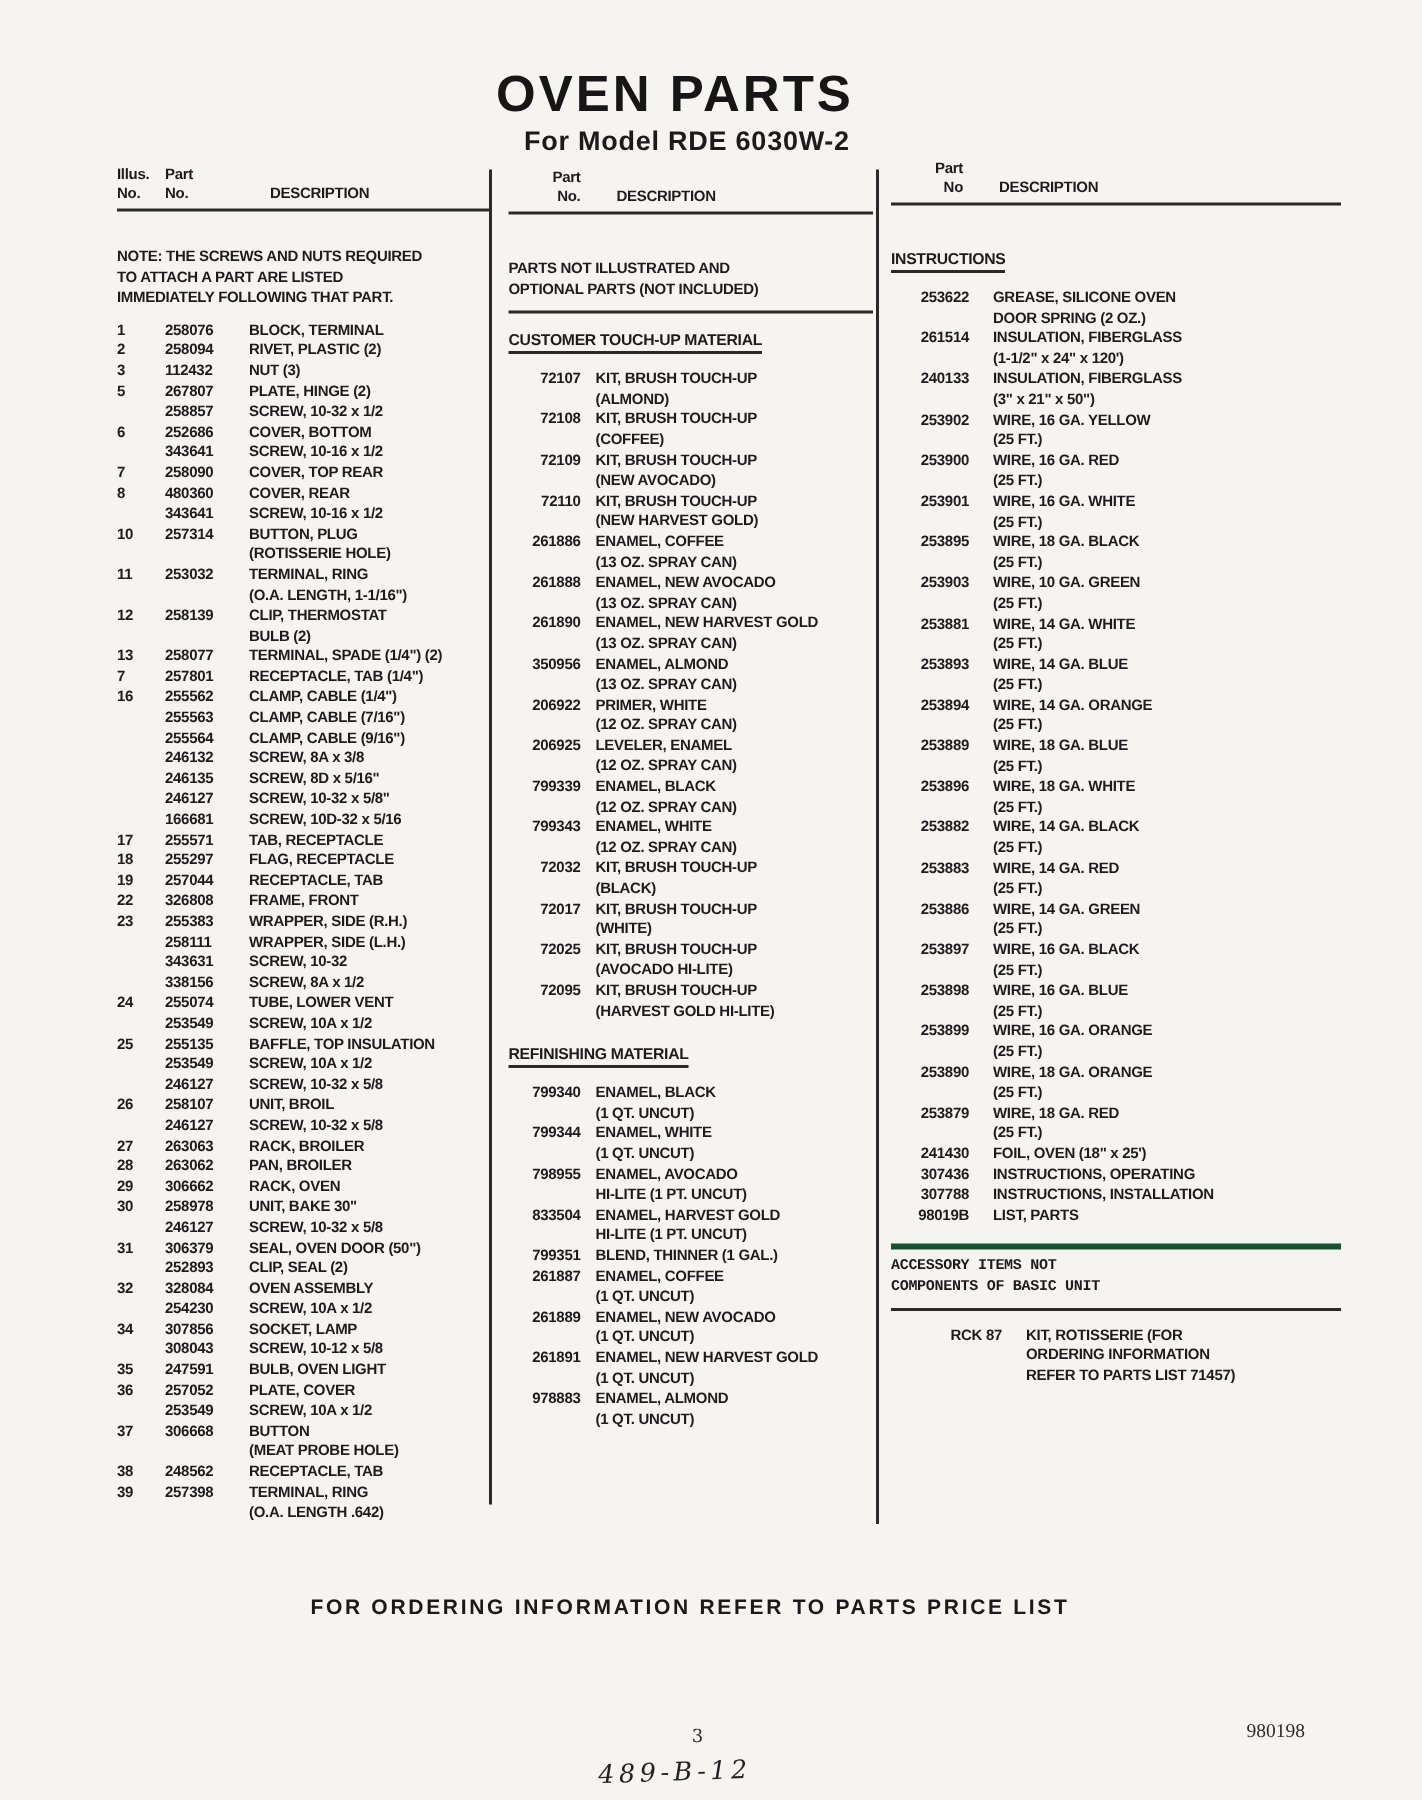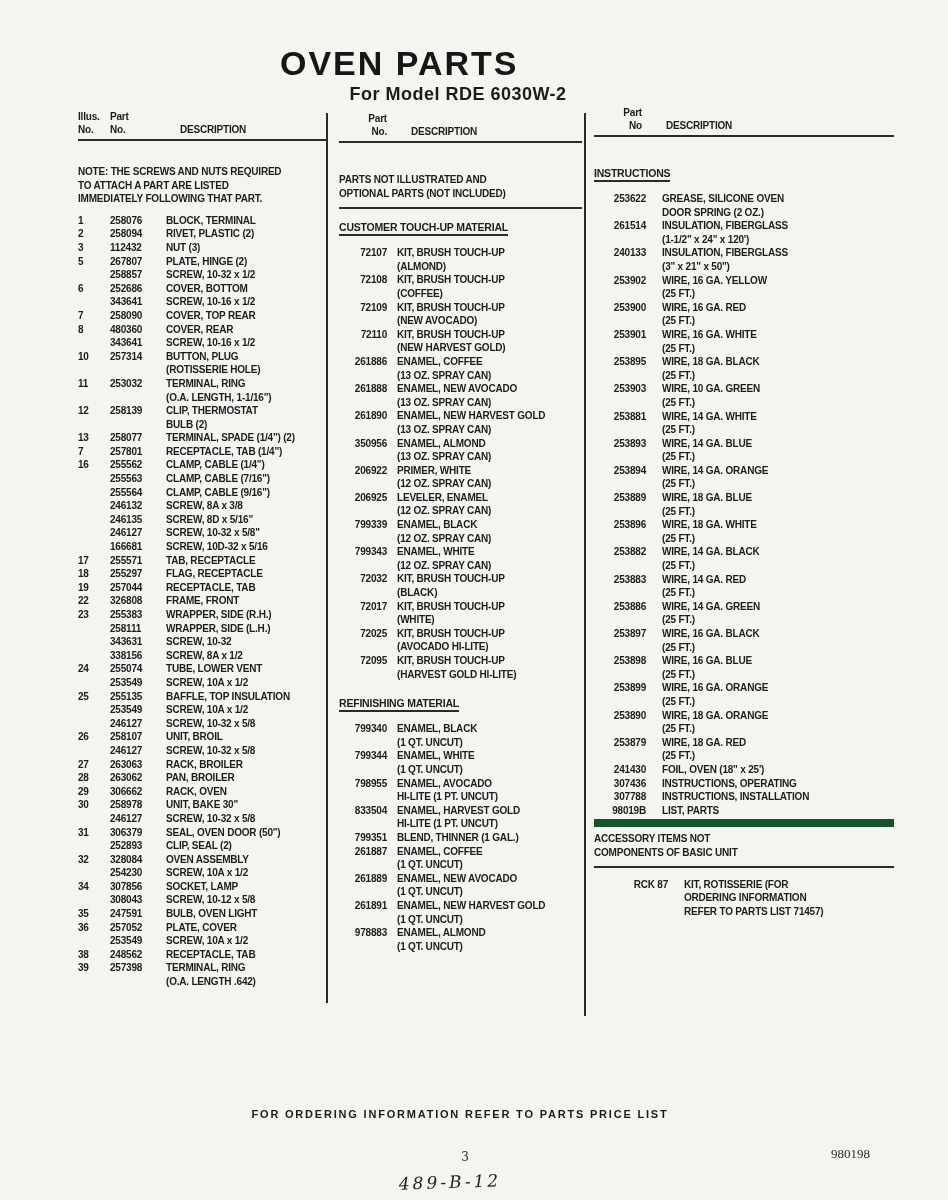--- a/index.html
+++ b/index.html
@@ -6,21 +6,21 @@
   body{
     width:948px;height:1200px;position:relative;
     background:#f5f4f0;
     font-family:"Liberation Sans", sans-serif;
     color:#1c1c1c;
     overflow:hidden;
   }
   .abs{position:absolute;}
   
   .title{
-    left:280px;top:44px;width:340px;text-align:left;
+    left:280px;top:44px;width:340px;text-align:center;
     font-size:34px;font-weight:bold;letter-spacing:2px;color:#161616;
   }
   .subtitle{
     left:288px;top:84px;width:340px;text-align:center;
     font-size:18px;font-weight:bold;letter-spacing:0.5px;color:#1b1b1b;
   }
   
   .vline{width:2px;background:#2a2a2a;}
   #divider1{left:326px;top:113px;height:890px;}
   #divider2{left:584px;top:113px;height:903px;}
@@ -49,28 +49,28 @@
   .prow{display:grid;}
   .prow3{grid-template-columns:26px 50px 1fr;column-gap:6px;}
   .prow2{grid-template-columns:48px 1fr;column-gap:10px;}
   .prow2c3{grid-template-columns:52px 1fr;column-gap:8px;gap:16px;}
   .c-illus{text-align:left;}
   .c-part{text-align:left;}
   .prow2 .c-part,.prow2c3 .c-part{text-align:right;}
   .c-desc{}
   
   .accbox{
-    border-top:8px solid #14532d;border-bottom:2px solid #2a2a2a;
-    padding:5px 0 6px 0;margin-top:2px;margin-bottom:10px;
+    border-top:4px solid #14532d;border-bottom:2px solid #2a2a2a;
+    padding:5px 0 6px 0;margin-top:12px;margin-bottom:10px;font-family:Liberation Mono, monospace;
   }
   .accrows{padding-left:22px;}
   
   .footer-note{
-    left:170px;top:1108px;width:580px;text-align:center;
-    font-size:11px;font-weight:bold;letter-spacing:1.8px;color:#1a1a1a;
+    left:170px;top:1063px;width:580px;text-align:center;
+    font-size:14px;font-weight:bold;letter-spacing:1.8px;color:#1a1a1a;
   }
   .page-number{left:440px;top:1150px;width:50px;text-align:center;
     font-size:12px;font-family:"DejaVu Serif", serif;color:#2a2a2a;}
   .doc-number{left:780px;top:1146px;width:90px;text-align:right;
     font-size:13px;color:#2a2a2a;font-family:Liberation Serif, serif;}
   .handwritten{
     left:340px;top:1172px;width:220px;text-align:center;
     font-family:"DejaVu Serif", serif;font-style:italic;
     font-size:17px;letter-spacing:3px;color:#222;transform:rotate(-2deg);
   }
@@ -457,20 +457,28 @@
         </div>
       </div>
       <div class="prow prow3">
         <div class="c-illus line"></div>
         <div class="c-part line">253549</div>
         <div class="c-desc line">
           <div class="line">SCREW, 10A x 1/2</div>
         </div>
       </div>
       <div class="prow prow3">
+        <div class="c-illus line">37</div>
+        <div class="c-part line">306668</div>
+        <div class="c-desc line">
+          <div class="line">BUTTON</div>
+          <div class="line">(MEAT PROBE HOLE)</div>
+        </div>
+      </div>
+      <div class="prow prow3">
         <div class="c-illus line">38</div>
         <div class="c-part line">248562</div>
         <div class="c-desc line">
           <div class="line">RECEPTACLE, TAB</div>
         </div>
       </div>
       <div class="prow prow3">
         <div class="c-illus line">39</div>
         <div class="c-part line">257398</div>
         <div class="c-desc line">

